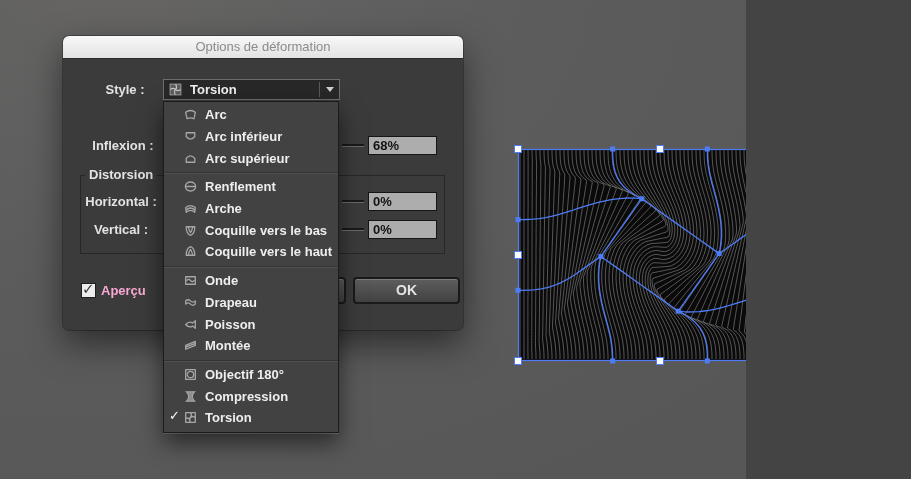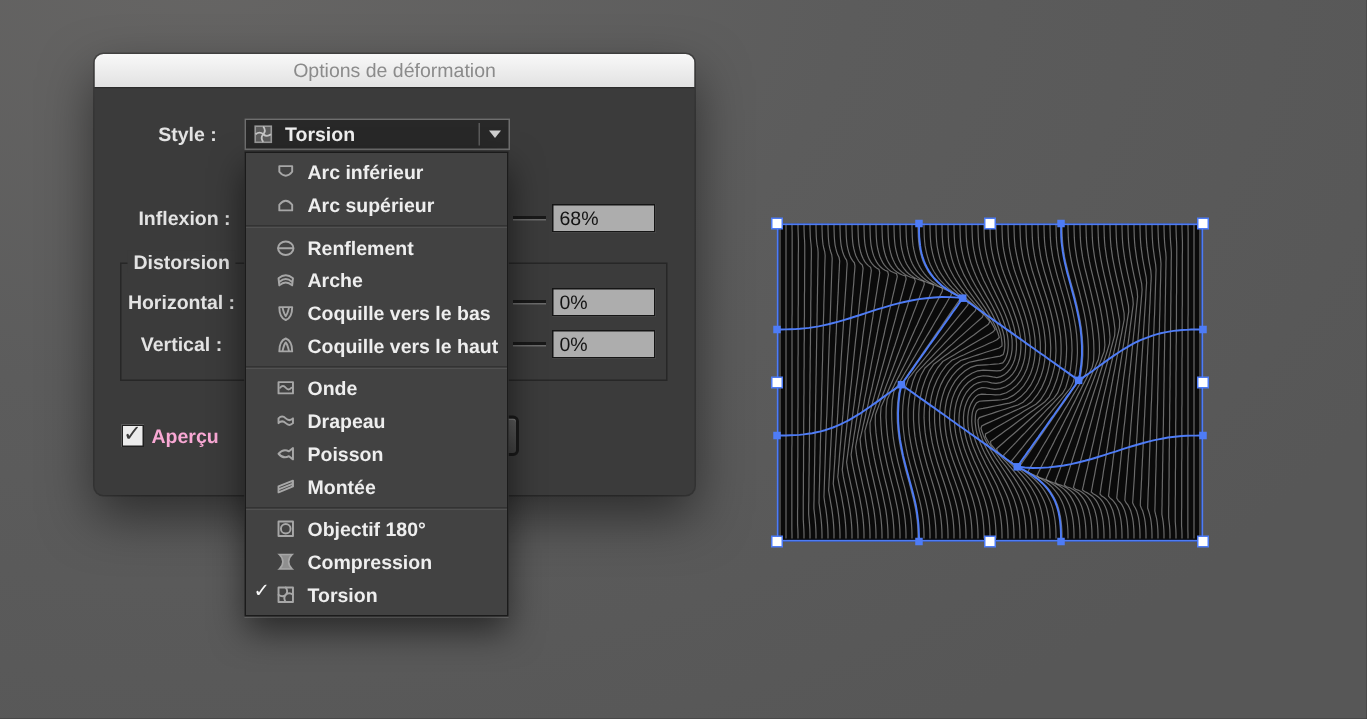--- a/index.html
+++ b/index.html
@@ -1,16 +1,16 @@
 <!DOCTYPE html>
 <html><head>
 <meta charset="utf-8">
 <style>
   html,body{margin:0;padding:0;background:#444;}
-  .stage{position:relative;width:911px;height:479px;overflow:hidden;
+  .stage{position:relative;width:746px;height:479px;overflow:hidden;
          font-family:"Liberation Sans","DejaVu Sans",sans-serif;
          background:radial-gradient(ellipse 900px 600px at 15% -5%, #666564 0%, #5c5c5c 48%, #575757 100%);}
   
   .dialog{position:absolute;left:63px;top:36px;width:400px;height:294px;
           background:#3b3b3b;border-radius:6px;z-index:10;
           box-shadow:0 14px 34px rgba(0,0,0,.5),0 0 0 1px rgba(0,0,0,.28);}
   .titlebar{position:absolute;left:0;top:0;right:0;height:22px;border-radius:6px 6px 0 0;
             background:linear-gradient(#f8f8f8,#e2e2e2);
             color:#8b8b8b;font-size:13px;line-height:22px;text-align:center;
             border-bottom:1px solid #2c2c2c;}
@@ -19,21 +19,21 @@
          background:#282828;border:1px solid #6e6e6e;display:flex;align-items:center;cursor:default;}
   .combo .cicon{width:15px;height:15px;margin-left:4px;flex:none;}
   .combo .clabel{color:#f0f0f0;font-size:13px;font-weight:bold;margin-left:7px;flex:1;}
   .combo .csep{width:1px;height:15px;background:#5a5a5a;flex:none;}
   .combo .carrow{width:19px;height:100%;display:flex;align-items:center;justify-content:center;flex:none;}
   .combo .carrow::after{content:"";width:0;height:0;border-left:4px solid transparent;
          border-right:4px solid transparent;border-top:5px solid #cfcfcf;}
   .field{position:absolute;width:63px;height:17px;box-sizing:content-box;
          background:#adadad;border:1.5px solid #151515;color:#141414;
          font-family:"Liberation Sans","DejaVu Sans",sans-serif;
-         font-size:13px;font-weight:normal;padding:0 0 0 4px;border-radius:0;}
+         font-size:13px;font-weight:bold;padding:0 0 0 4px;border-radius:0;}
   .track{position:absolute;width:22px;height:2px;background:#191919;box-shadow:0 1px 0 #6b6b6b;}
   .groupbox{position:absolute;left:17px;top:139px;width:363px;height:77px;
             border:1px solid #272727;box-shadow:inset 0 0 0 0 transparent;}
   .grouplabel{position:absolute;left:22px;top:131px;background:#3b3b3b;padding:0 4px;
               color:#e3e3e3;font-size:13px;font-weight:bold;}
   .checkbox{position:absolute;left:18px;top:247px;width:13px;height:13px;background:#ececec;
             border:1px solid #1f1f1f;cursor:default;}
   .checkbox.checked::after{content:"\2713";position:absolute;left:0px;top:-4px;
             color:#3c3c3c;font-size:15px;font-weight:bold;}
   .cblabel{position:absolute;left:38px;top:247px;color:#f9a8d4;font-size:13px;font-weight:bold;}
@@ -200,24 +200,31 @@
     <input class="field" style="left: 305px; top: 156px;" value="0%">
 
     <div class="dlabel" style="left:20px;top:186px;width:76px;">Vertical :</div>
     <div class="track" style="left:279px;top:192px;"></div>
     <input class="field" style="left: 305px; top: 184px;" value="0%">
 
     <div class="checkbox checked"></div>
     <div class="cblabel">Aperçu</div>
 
     <div class="pushbtn btn-cancel">Annuler</div>
+    <div class="pushbtn btn-ok">OK</div>
   </div>
 
   <div class="menu">
 
+    <div class="mi">
+      <svg viewBox="0 0 14 14">
+          <path class="micon" d="M2.5,5 Q7,1.5 11.5,5 L10.2,11 Q7,9.2 3.8,11 Z"></path>
+        </svg>
+      <span class="mlabel">Arc</span>
+    </div>
     <div class="mi">
       <svg viewBox="0 0 14 14">
           <path class="micon" d="M3,3.5 H11 V7 Q7,12 3,7 Z"></path>
         </svg>
       <span class="mlabel">Arc inférieur</span>
     </div>
     <div class="mi">
       <svg viewBox="0 0 14 14">
           <path class="micon" d="M3,10.5 H11 V7 Q7,2 3,7 Z"></path>
         </svg>

